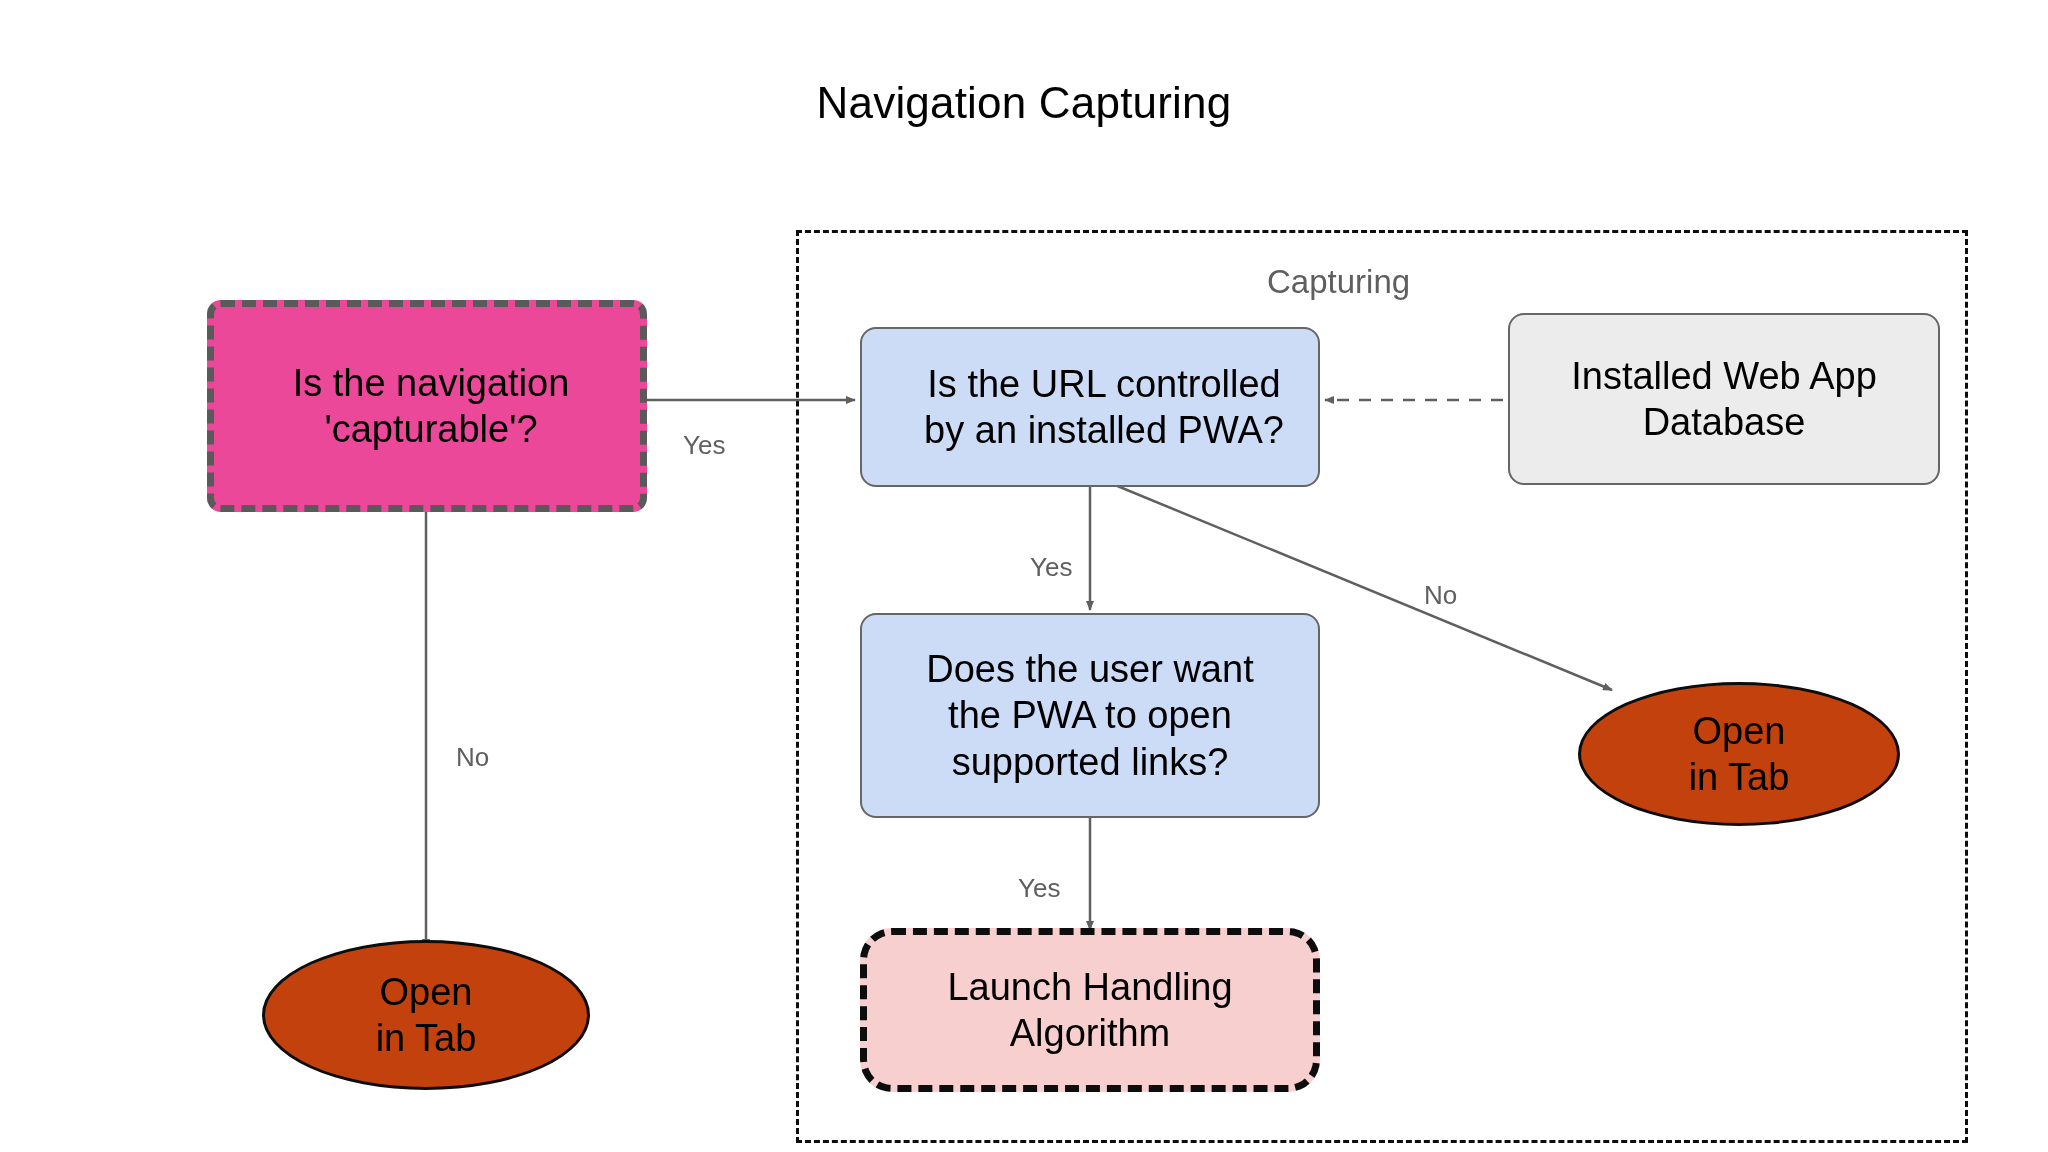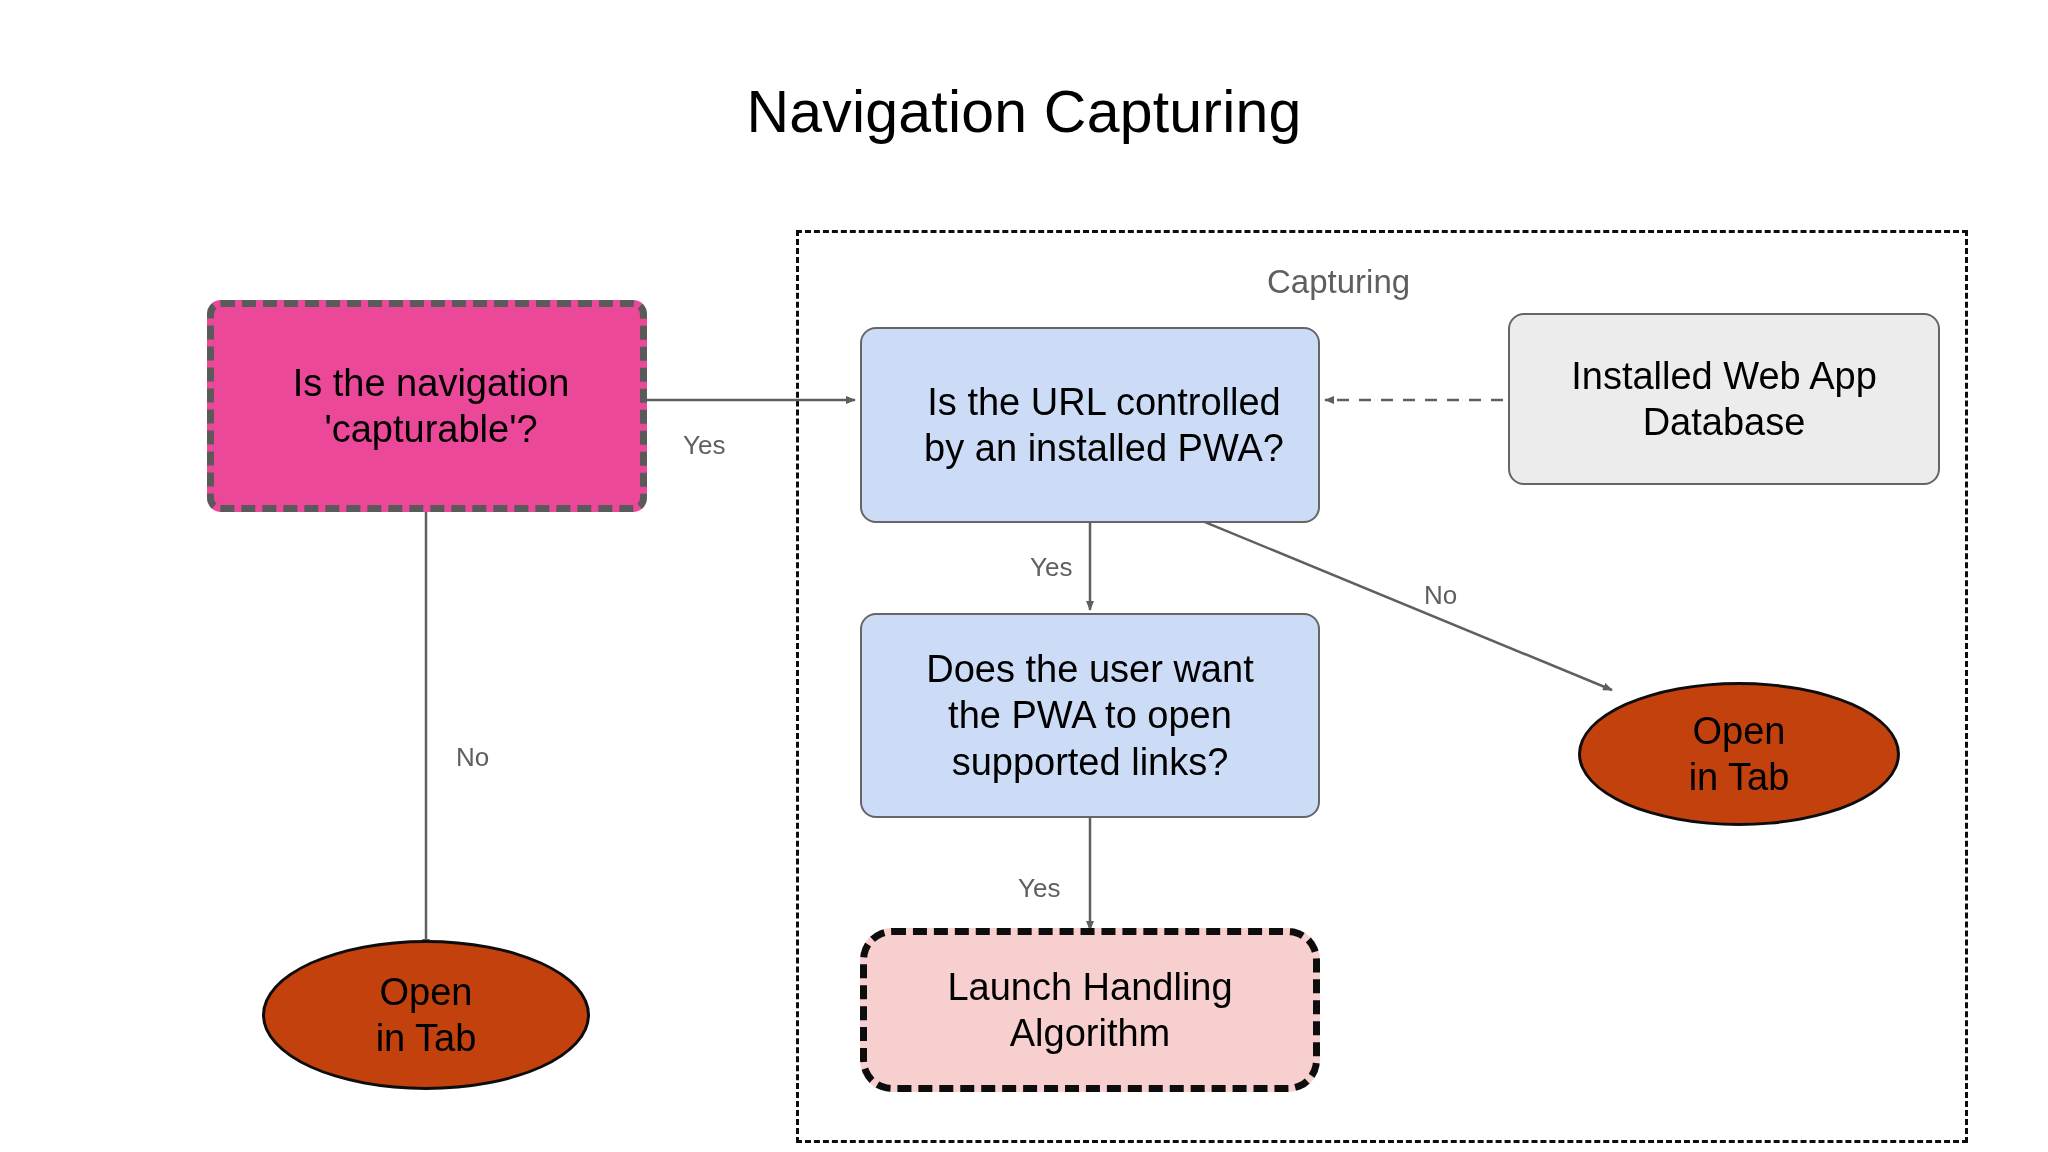--- a/index.html
+++ b/index.html
@@ -18,21 +18,21 @@
     width: 2048px;
     height: 1152px;
     background: #ffffff;
   }
   .diagram-title {
     position: absolute;
     left: 0;
     top: 78px;
     width: 2048px;
     text-align: center;
-    font-size: 59px;
+    font-size: 44px;
     font-weight: 400;
     color: #000000;
     letter-spacing: 0.2px;
     font-family: "Liberation Sans", sans-serif;
   }
   svg.edges {
     position: absolute;
     left: 0;
     top: 0;
     width: 2048px;
@@ -140,21 +140,21 @@
   <div class="edge-label" style="left:1424px; top:580px;">No</div>
 
   <div class="edge-label" style="left:1018px; top:873px;">Yes</div>
 
   <div class="node node-decision-dashed" style="left:207px; top:300px; width:440px; height:212px; font-size:38px;">Is the navigation
 'capturable'?</div>
 
   <div class="node node-terminal" style="left:262px; top:940px; width:328px; height:150px; font-size:38px;">Open
 in Tab</div>
 
-  <div class="node node-decision" style="left:860px; top:327px; width:460px; height:196px; font-size:38px;padding-left:28px;">Is the URL controlled
+  <div class="node node-decision" style="left:860px; top:327px; width:460px; height:160px; font-size:38px;padding-left:28px;">Is the URL controlled
 by an installed PWA?</div>
 
   <div class="node node-data" style="left:1508px; top:313px; width:432px; height:172px; font-size:38px;">Installed Web App
 Database</div>
 
   <div class="node node-decision" style="left:860px; top:613px; width:460px; height:205px; font-size:38px;">Does the user want
 the PWA to open
 supported links?</div>
 
   <div class="node node-terminal" style="left:1578px; top:682px; width:322px; height:144px; font-size:38px;">Open

